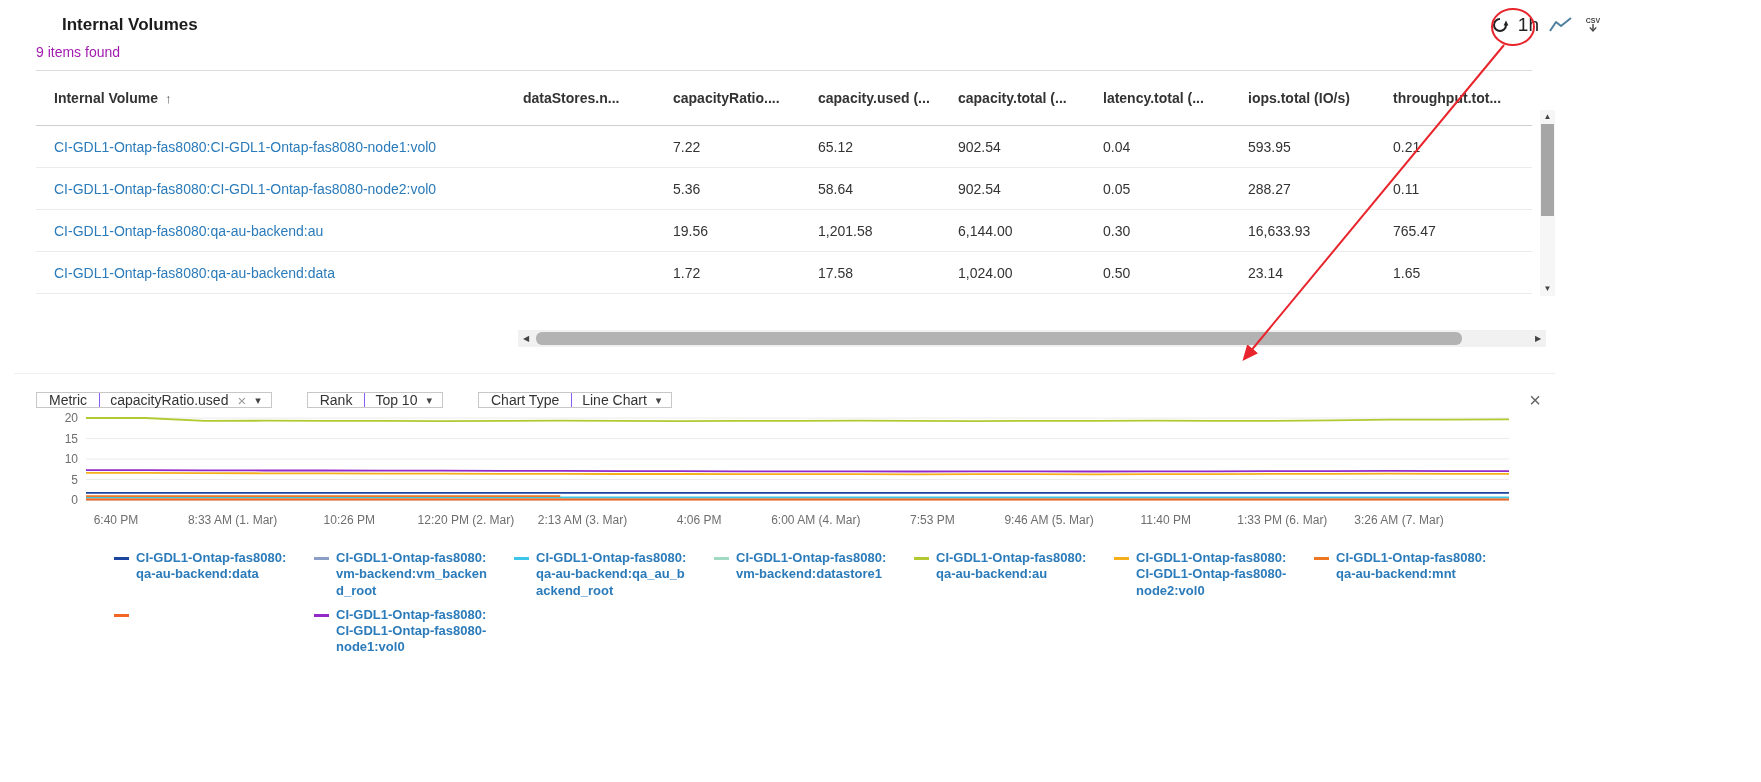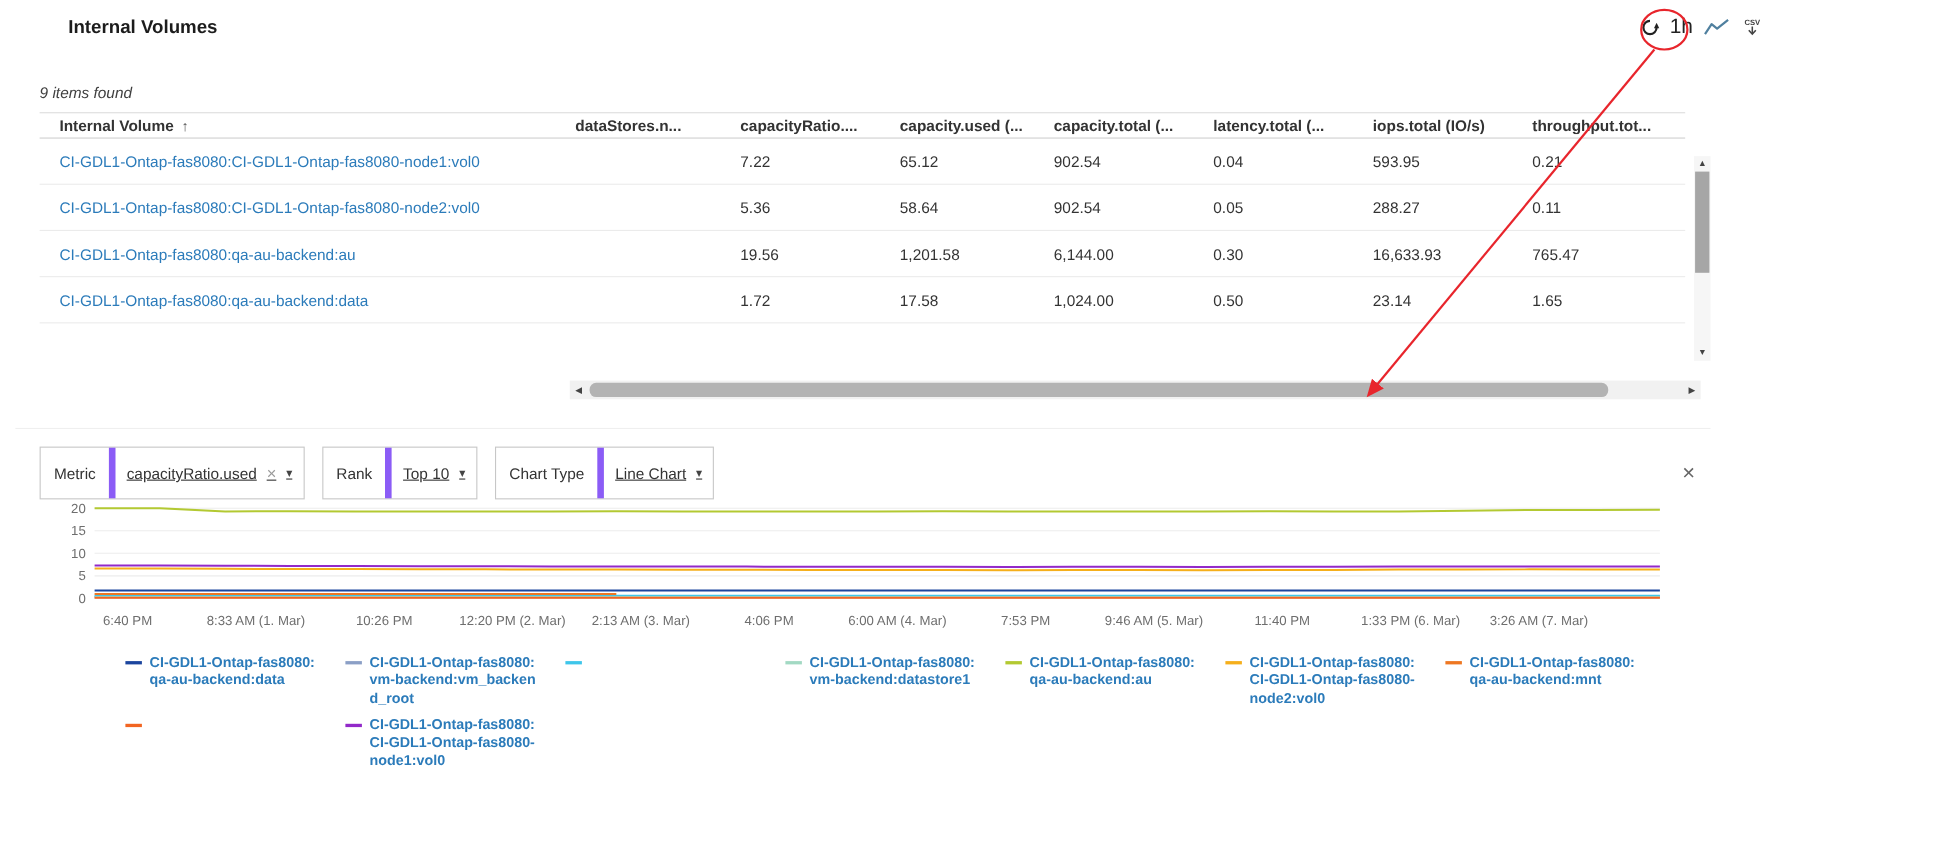--- a/index.html
+++ b/index.html
@@ -5,26 +5,26 @@
   * { box-sizing: border-box; }
   body { margin:0; width:1761px; height:782px; background:#fff;
          font-family:"Liberation Sans", sans-serif; color:#333;
          position:relative; overflow:hidden; }
   .page { position:relative; padding:14px 0 0 14px; width:1561px; }
   .header-row { display:flex; justify-content:space-between; align-items:center; width:1541px;margin-left:48px; }
   .page-title { font-size:17px; font-weight:700; color:#1c1c1c; margin:0; }
   .toolbar { display:flex; align-items:center; gap:9px; }
   .time-range { font-size:19px; color:#222; }
   .icon-btn { display:inline-flex; align-items:center; cursor:pointer; }
-  .items-found { color:#404040; font-size:14px; margin:40px 0 10px 22px;font-style:italic; }
+  .items-found { color:#a21caf; font-size:14px; margin:8px 0 10px 22px; }
 
   .table-wrap { display:flex; margin-left:22px; position:relative; }
   .grid-table { width:1496px; }
   .t-head { display:grid; border-top:1px solid #dcdcdc; border-bottom:1px solid #cfcfcf;
-            height:24px; align-items:center; }
+            height:56px; align-items:center; }
   .th { font-weight:700; font-size:14px; color:#333; padding-left:8px;
         white-space:nowrap; overflow:hidden; cursor:pointer; }
   .th.first { padding-left:18px; }
   .sort { color:#555; margin-left:7px; font-size:13px; font-weight:700; }
   .t-row { display:grid; height:42px; align-items:center; border-bottom:1px solid #ebebeb; }
   .td { font-size:14px; padding-left:8px; white-space:nowrap; overflow:hidden; }
   .td.first { padding-left:18px; }
   .vol-link { color:#2b7bba; text-decoration:none; font-size:14px; cursor:pointer; }
   .t-body-pad { height:18px; }
 
@@ -37,23 +37,23 @@
   .hscroll { display:flex; align-items:center; height:17px; margin-left:504px;
              width:1028px; background:#f1f1f1; margin-top:18px; }
   .hscroll .arr { font-size:8px; color:#444; width:16px; text-align:center; cursor:pointer; }
   .htrack { flex:1; height:17px; position:relative; }
   .hthumb { position:absolute; left:2px; top:2px; height:13px; width:93%;
             background:#b3b3b3; border-radius:6px; cursor:pointer; }
 
   .chart-panel { margin-top:26px; border-top:1px solid #efefef; padding-top:16px; width:1541px; }
   .controls { display:flex; align-items:center; margin-left:22px; width:1505px; }
   .control { display:inline-flex; align-items:stretch; border:1px solid #c7c7c7;
-             height:48px; margin-right:16px; background:#fff; }
+             height:16px; margin-right:35px; background:#fff; }
   .c-label { display:flex; align-items:center; padding:0 12px; font-size:14px; color:#333; }
-  .c-box { display:flex; align-items:center; border-left:6px solid #8b5cf6; padding:0 10px; gap:9px; cursor:pointer;text-decoration:underline; }
+  .c-box { display:flex; align-items:center; border-left:1px solid #8b5cf6; padding:0 10px; gap:9px; cursor:pointer; }
   .c-value { font-size:14px; color:#333; }
   .c-clear { color:#9a9a9a; font-size:15px; line-height:15px; cursor:pointer; }
   .c-chev { color:#444; font-size:11px; cursor:pointer; }
   .panel-close { margin-left:auto; color:#666; font-size:20px; line-height:20px; cursor:pointer; }
 
   .chart-title { margin:26px 0 2px 30px; font-size:12.5px; color:#444; }
   .chart-svg { display:block; margin-left:30px; }
   svg text { font-family:"Liberation Sans", sans-serif; }
   .ytick, .xtick { fill:#6e6e6e; font-size:12px; }
 
@@ -236,20 +236,21 @@
         <div class="legend-item">
           <span class="legend-dash" style="background: rgb(27, 69, 158);"></span>
           <span class="legend-label">CI-GDL1-Ontap-fas8080:qa-au-backend:data</span>
         </div>
         <div class="legend-item">
           <span class="legend-dash" style="background: rgb(139, 159, 198);"></span>
           <span class="legend-label">CI-GDL1-Ontap-fas8080:vm-backend:vm_backend_root</span>
         </div>
         <div class="legend-item">
           <span class="legend-dash" style="background: rgb(62, 198, 234);"></span>
+          <span class="legend-label">CI-GDL1-Ontap-fas8080:qa-au-backend:qa_au_backend_root</span>
         </div>
         <div class="legend-item">
           <span class="legend-dash" style="background: rgb(162, 217, 195);"></span>
           <span class="legend-label">CI-GDL1-Ontap-fas8080:vm-backend:datastore1</span>
         </div>
         <div class="legend-item">
           <span class="legend-dash" style="background: rgb(179, 201, 50);"></span>
           <span class="legend-label">CI-GDL1-Ontap-fas8080:qa-au-backend:au</span>
         </div>
         <div class="legend-item">

